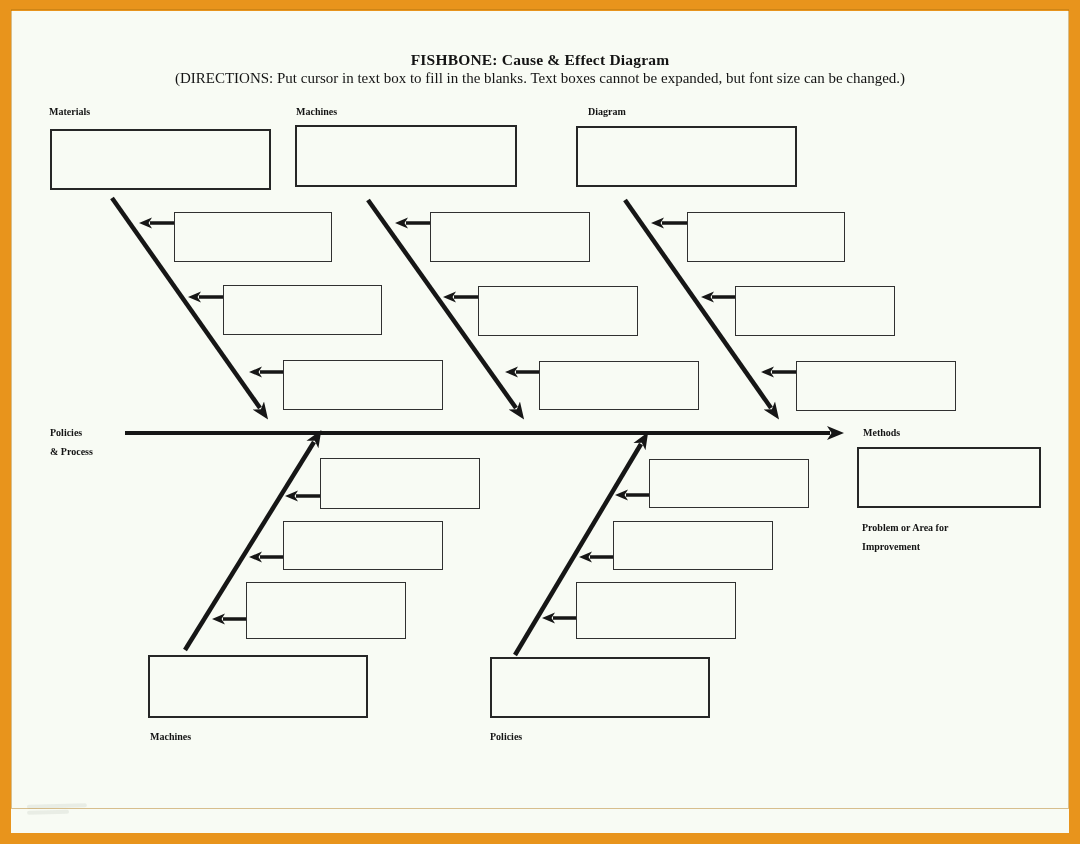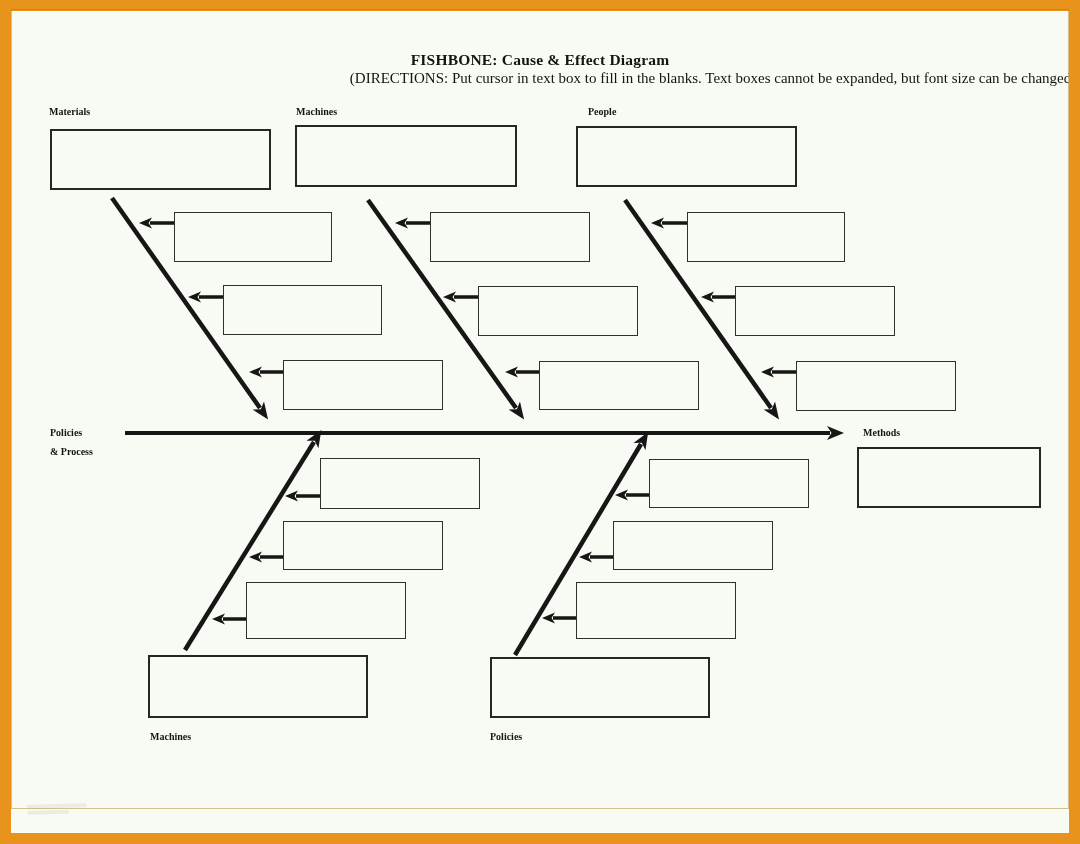--- a/index.html
+++ b/index.html
@@ -13,21 +13,21 @@
   .canvas{position:absolute;left:0;top:0;width:1080px;height:820px;}
 
   
   .frame{position:absolute;left:0;top:0;width:1080px;height:844px;
     box-sizing:border-box;border:11px solid #e8941c;pointer-events:none;z-index:50;}
   .frame-inner{position:absolute;left:11px;top:9px;right:11px;bottom:11px;
     border:1px solid #b07310;opacity:.45;pointer-events:none;z-index:51;}
 
   .title{position:absolute;left:0;top:51px;width:1080px;text-align:center;
     font-size:15.5px;font-weight:bold;letter-spacing:.2px;}
-  .subtitle{position:absolute;left:0;top:70px;width:1080px;text-align:right;
+  .subtitle{position:absolute;left:0;top:70px;width:1080px;text-align:center;
     font-size:15px;}
 
   .lbl{position:absolute;font-size:10px;font-weight:bold;line-height:19px;white-space:nowrap;}
 
   .field{position:absolute;box-sizing:border-box;background:transparent;}
   .field.lg{border:2px solid #262626;}
   .field.sm{border:1.6px solid #303030;}
 
   svg.lines{position:absolute;left:0;top:0;width:1080px;height:844px;z-index:2;}
   .field{z-index:3;}
@@ -42,21 +42,21 @@
 </head>
 <body>
 
 <div class="canvas">
 
   <div class="title">FISHBONE: Cause &amp; Effect Diagram</div>
   <div class="subtitle">(DIRECTIONS: Put cursor in text box to fill in the blanks.  Text boxes cannot be expanded, but font size can be changed.)</div>
 
   <div class="lbl" style="left:49px;top:102px">Materials</div>
   <div class="lbl" style="left:296px;top:102px">Machines</div>
-  <div class="lbl" style="left:588px;top:102px">People</div>
+  <div class="lbl" style="left:588px;top:102px">Diagram</div>
 
   <div class="field lg" style="left:50px;top:129px;width:221px;height:61px"></div>
   <div class="field lg" style="left:295px;top:125px;width:222px;height:62px"></div>
   <div class="field lg" style="left:576px;top:126px;width:221px;height:61px"></div>
 
   <div class="field sm" style="left:174px;top:212px;width:158px;height:50px"></div>
   <div class="field sm" style="left:223px;top:285px;width:159px;height:50px"></div>
   <div class="field sm" style="left:283px;top:360px;width:160px;height:50px"></div>
 
   <div class="field sm" style="left:430px;top:212px;width:160px;height:50px"></div>
@@ -81,20 +81,24 @@
   <div class="lbl" style="left:150px;top:727px">Machines</div>
   <div class="lbl" style="left:490px;top:727px">Policies</div>
 
   <div class="lbl" style="left:50px;top:423px">
     <div>Policies</div>
     <div>&amp; Process</div>
   </div>
   <div class="lbl" style="left:863px;top:423px">Methods</div>
 
   <div class="field lg" style="left:857px;top:447px;width:184px;height:61px"></div>
+  <div class="lbl" style="left:862px;top:518px">
+    <div>Problem or Area for</div>
+    <div>Improvement</div>
+  </div>
 
   <svg class="lines" viewBox="0 0 1080 844">
     <defs>
       <marker id="ahb" markerUnits="userSpaceOnUse" markerWidth="18" markerHeight="16" refX="3" refY="8" orient="auto">
         <path d="M0,1 L17,8 L0,15 L4.5,8 Z" fill="#161616"></path>
       </marker>
       <marker id="ahs" markerUnits="userSpaceOnUse" markerWidth="14" markerHeight="12" refX="2" refY="6" orient="auto">
         <path d="M0,0.5 L13,6 L0,11.5 L3.5,6 Z" fill="#161616"></path>
       </marker>
     </defs>

